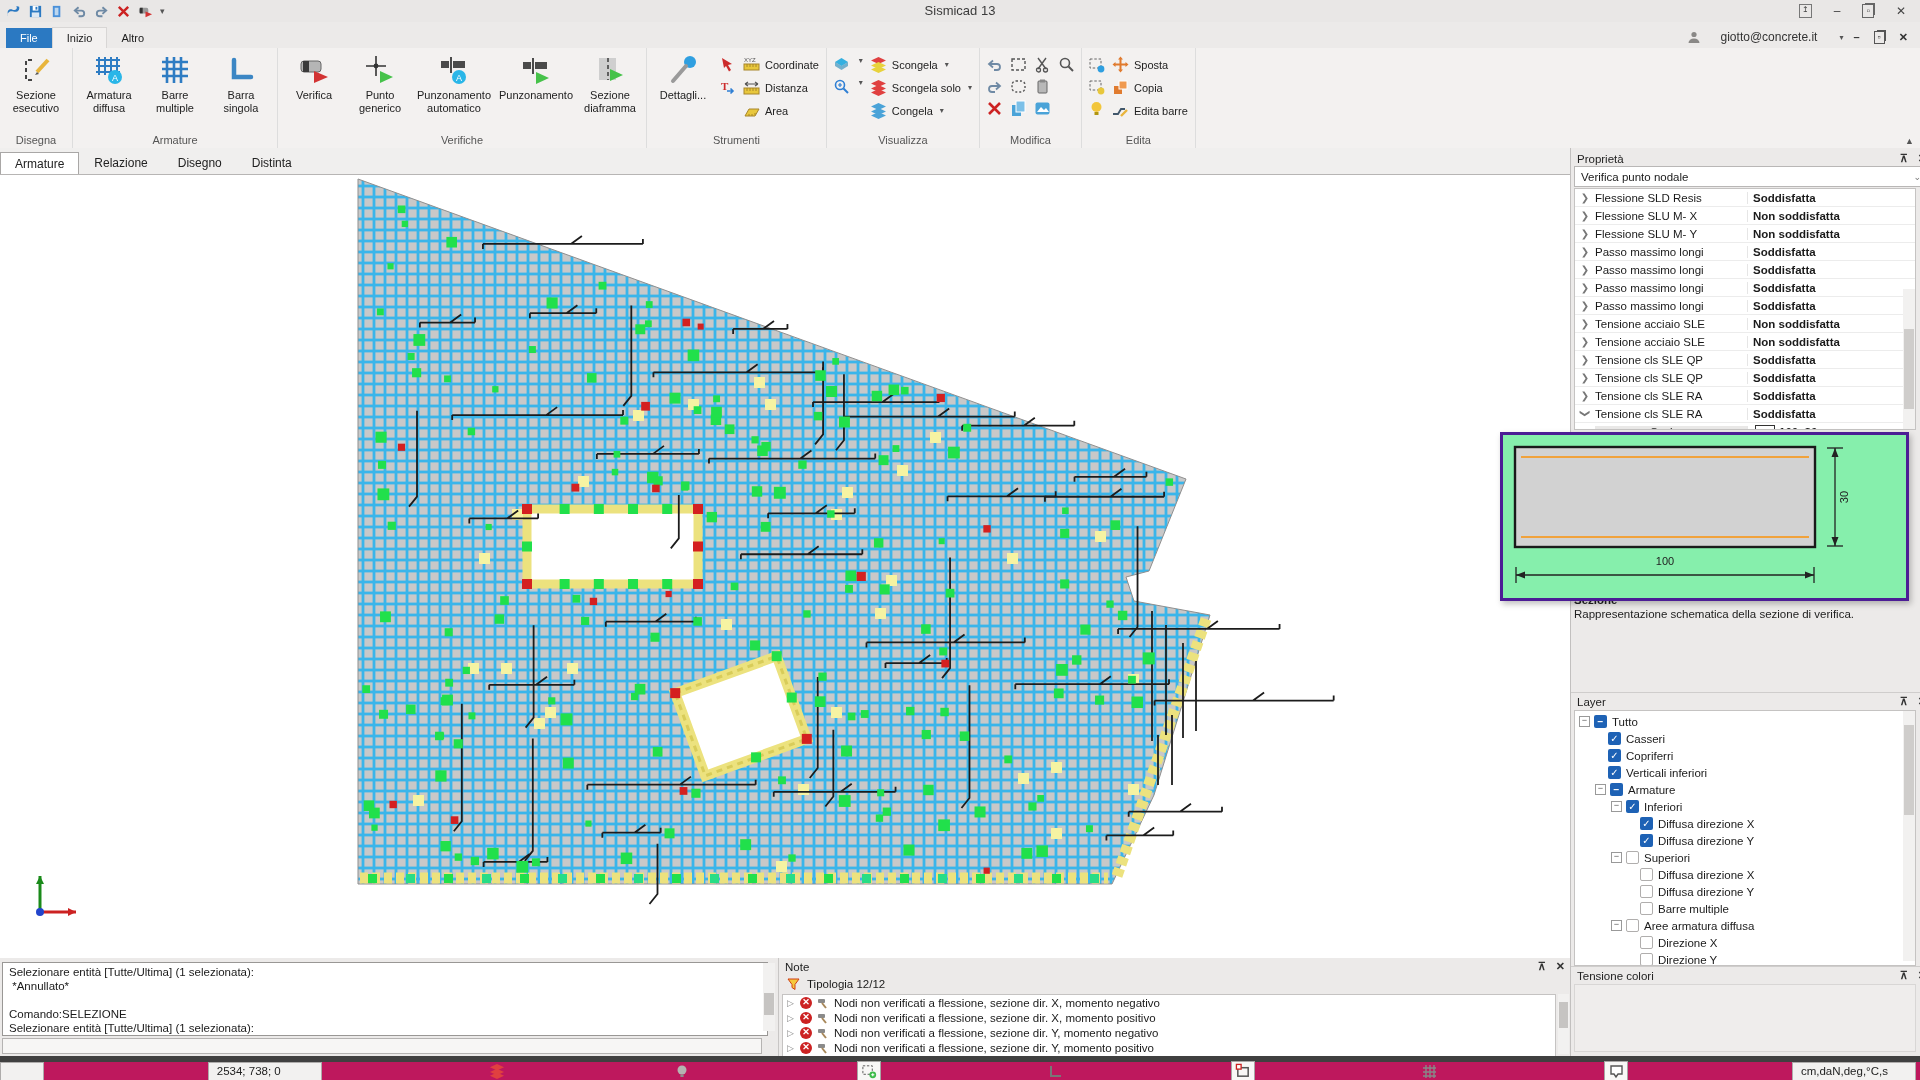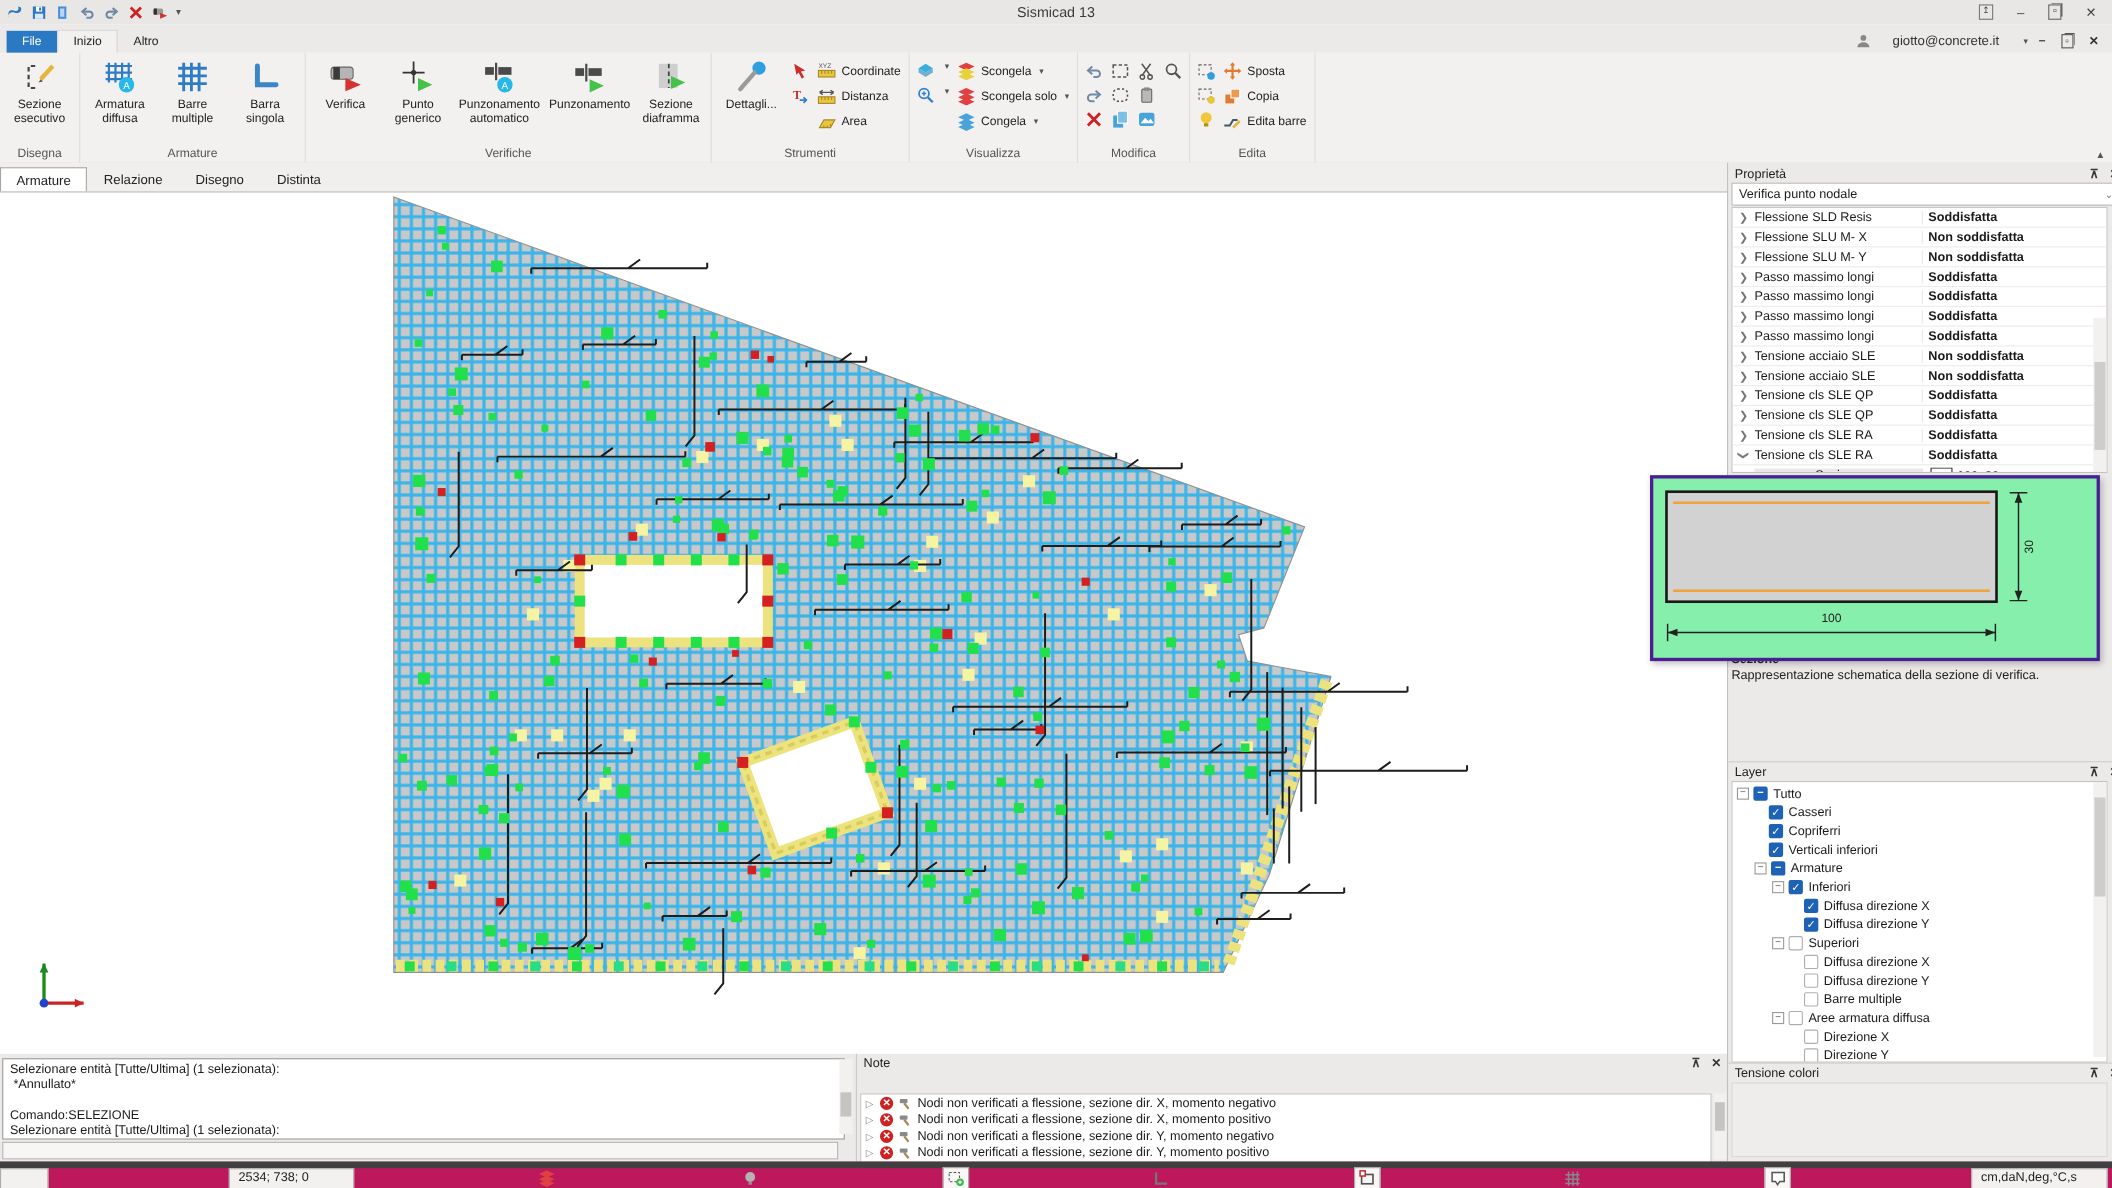--- a/index.html
+++ b/index.html
@@ -791,20 +791,26 @@
     </div>
   <div id="cmdinput"></div>
 </div>
 
 <div class="abs" id="notepanel">
   <div class="panel-header">
     <span class="ph-title">Note</span>
     <span class="ph-pin">⊼</span>
     <span class="ph-close">✕</span>
   </div>
+  <div id="note-filter">
+    <svg width="13" height="13" viewBox="0 0 13 13">
+        <polygon points="1,1 12,1 8,6.5 8,11.5 5,9.5 5,6.5" fill="#f5c83c" stroke="#d03c14"></polygon>
+      </svg>
+    <span>Tipologia 12/12</span>
+  </div>
   <div id="note-list">
       <div class="note-item">
         <span class="tri">▷</span>
         <span class="errico">✕</span>
         <svg width="12" height="12" viewBox="0 0 12 12">
           <rect x="1" y="2" width="7" height="4" rx="1" fill="#8a8a8a"></rect>
           <path d="M5,6 L9,11" stroke="#a8885a" stroke-width="2"></path>
         </svg>
         <span>Nodi non verificati a flessione, sezione dir. X, momento negativo</span>
       </div>

